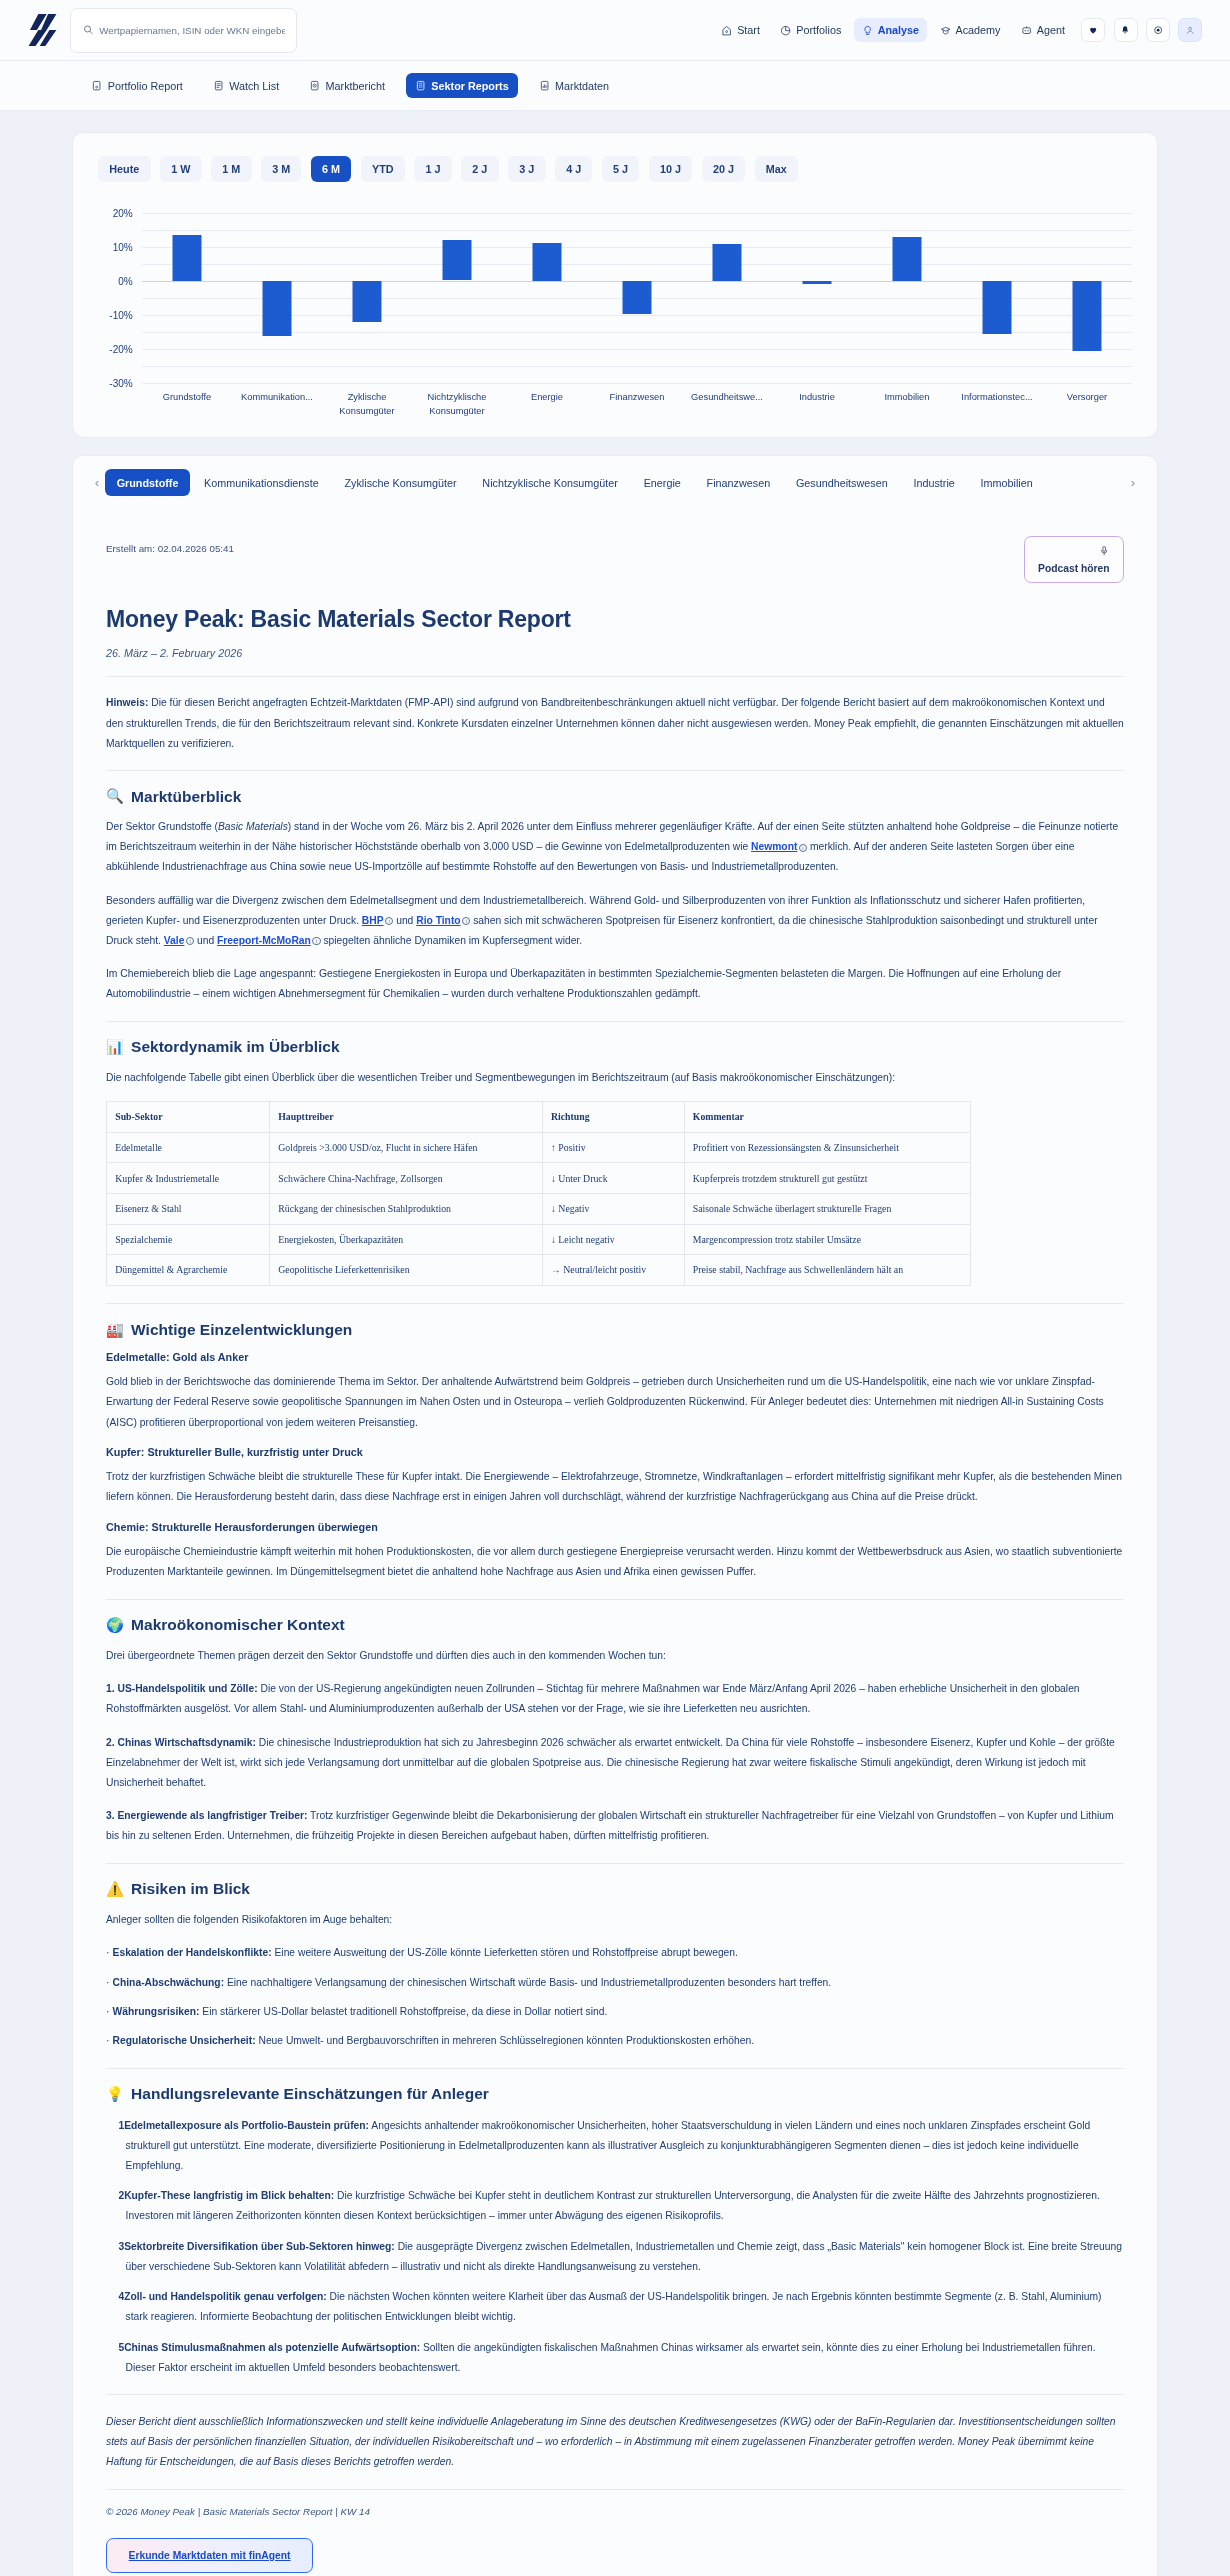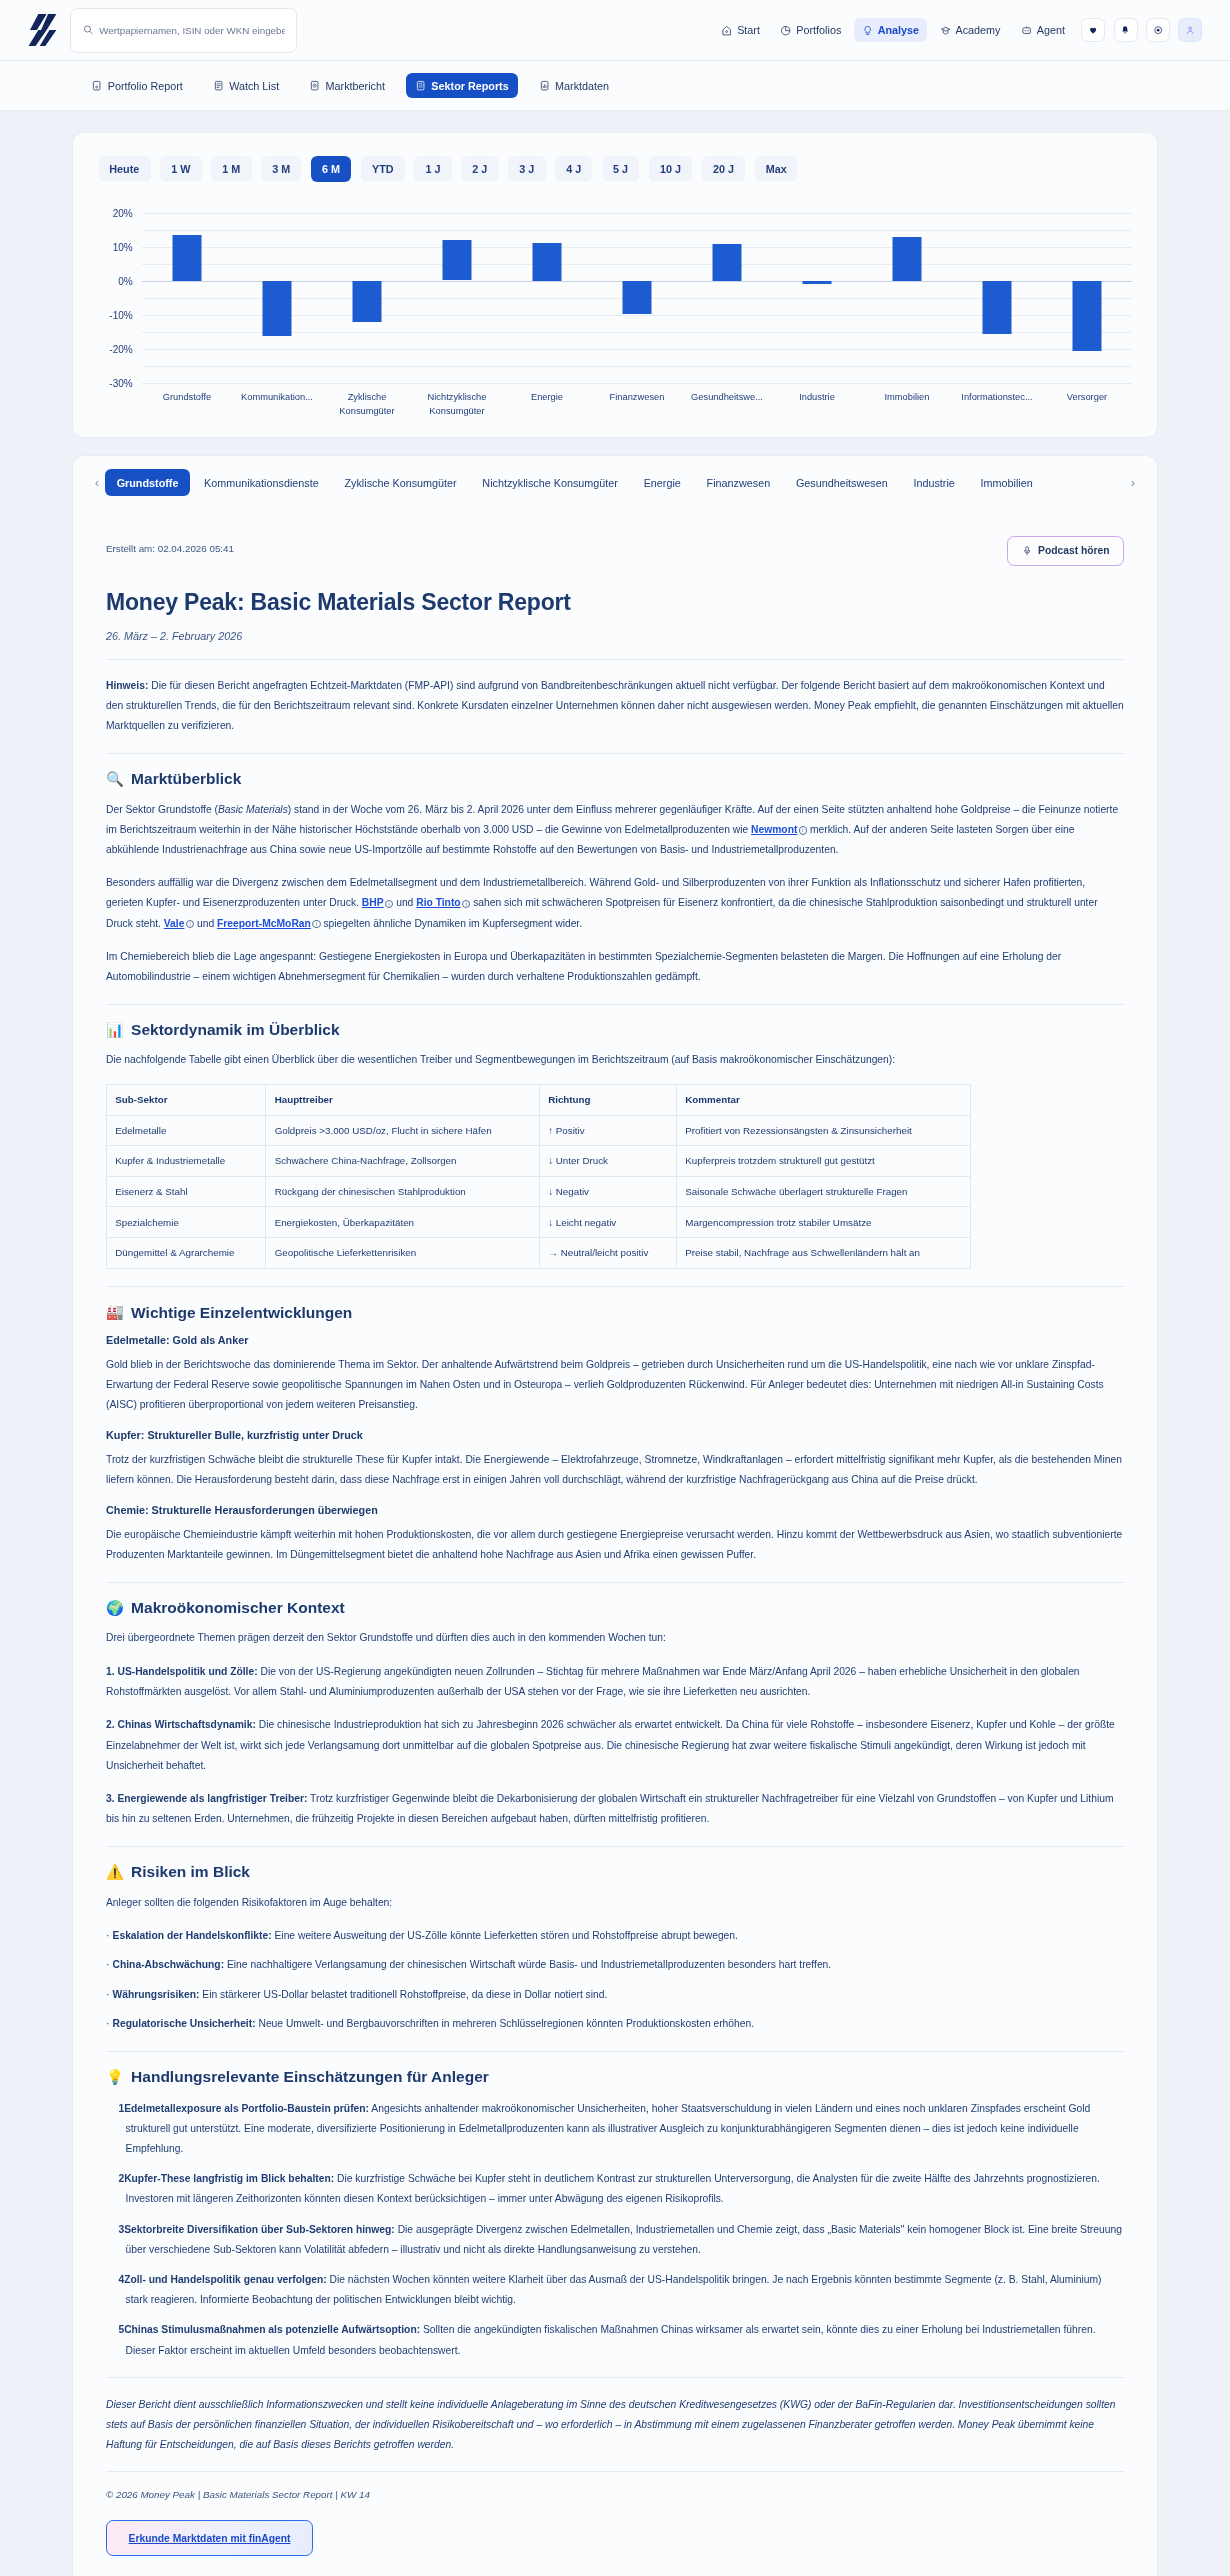--- a/index.html
+++ b/index.html
@@ -121,22 +121,22 @@
   }
   .stab.active { background:#1750c4; color:#fff; font-weight:bold; }
 
   
   .report { padding: 27px 33px 33px 33px; }
   .report-head { display:flex; align-items:flex-start; }
   .created { font-size:9.8px; color:#3c5584; padding-top:7.2px; }
   .podcast-btn {
     margin-left:auto;
     border:0.5px solid #c9a8e8; border-radius:7.2px; background:#fdfcff;
-    padding:8.2px 13.4px; display:flex; align-items:flex-start; gap:6.2px;
-    font-size:10.3px; font-weight:bold; color:#243a63;
+    padding:8.2px 13.4px; display:flex; align-items:flex-end; gap:6.2px;
+    font-size:10.3px; font-weight:bold; color:#243a63;flex-direction:column;
   }
   h1.report-title {
     font-size:23px; font-weight:bold; letter-spacing:-0.2px;
     margin: 23px 0 0 0; color:#1d3a6e;
   }
   .report-range { font-style:italic; font-size:10.8px; margin-top:14.4px; color:#3c5584; }
   hr.sep { border:none; border-top:0.5px solid #e4e9f2; margin: 16.5px 0; }
 
   .note { font-size:10.3px; line-height:1.95; color:#1f3d73; }
   .note b { font-weight:bold; }
@@ -147,21 +147,21 @@
   }
   .emoji { font-size:14.4px; line-height:1; }
   p.body { font-size:10.3px; line-height:1.95; margin: 0 0 13.4px 0; color:#1f3d73; }
   p.body a { font-weight:bold; text-decoration:underline; }
   .infoi {
     display:inline-block; width:8.2px; height:8.2px; border:0.7px solid #5a7199;
     border-radius:50%; font-size:5.7px; line-height:7.2px; text-align:center;
     color:#5a7199; vertical-align:0.5px; margin-left:1.5px; font-weight:normal;
   }
 
-  table.dyn { border-collapse:collapse; width:85%; margin: 3.1px 0 17.5px 0; }
+  table.dyn { border-collapse:collapse; width:85%; margin: 3.1px 0 17.5px 0; font-family: Liberation Serif, serif; }
   table.dyn th, table.dyn td {
     border:0.5px solid #e2e7f0;
     padding:9.3px 8.2px;
     font-size:9.8px; text-align:left; vertical-align:middle;
     color:#1f3d73;
   }
   table.dyn th { font-weight:bold; color:#1d3a6e; }
   table.dyn tr:nth-child(odd) td { background:#fbfcfe; }
 
   h3.sub { font-size:10.8px; font-weight:bold; color:#1d3a6e; margin: 12.4px 0 9.3px 0; }

